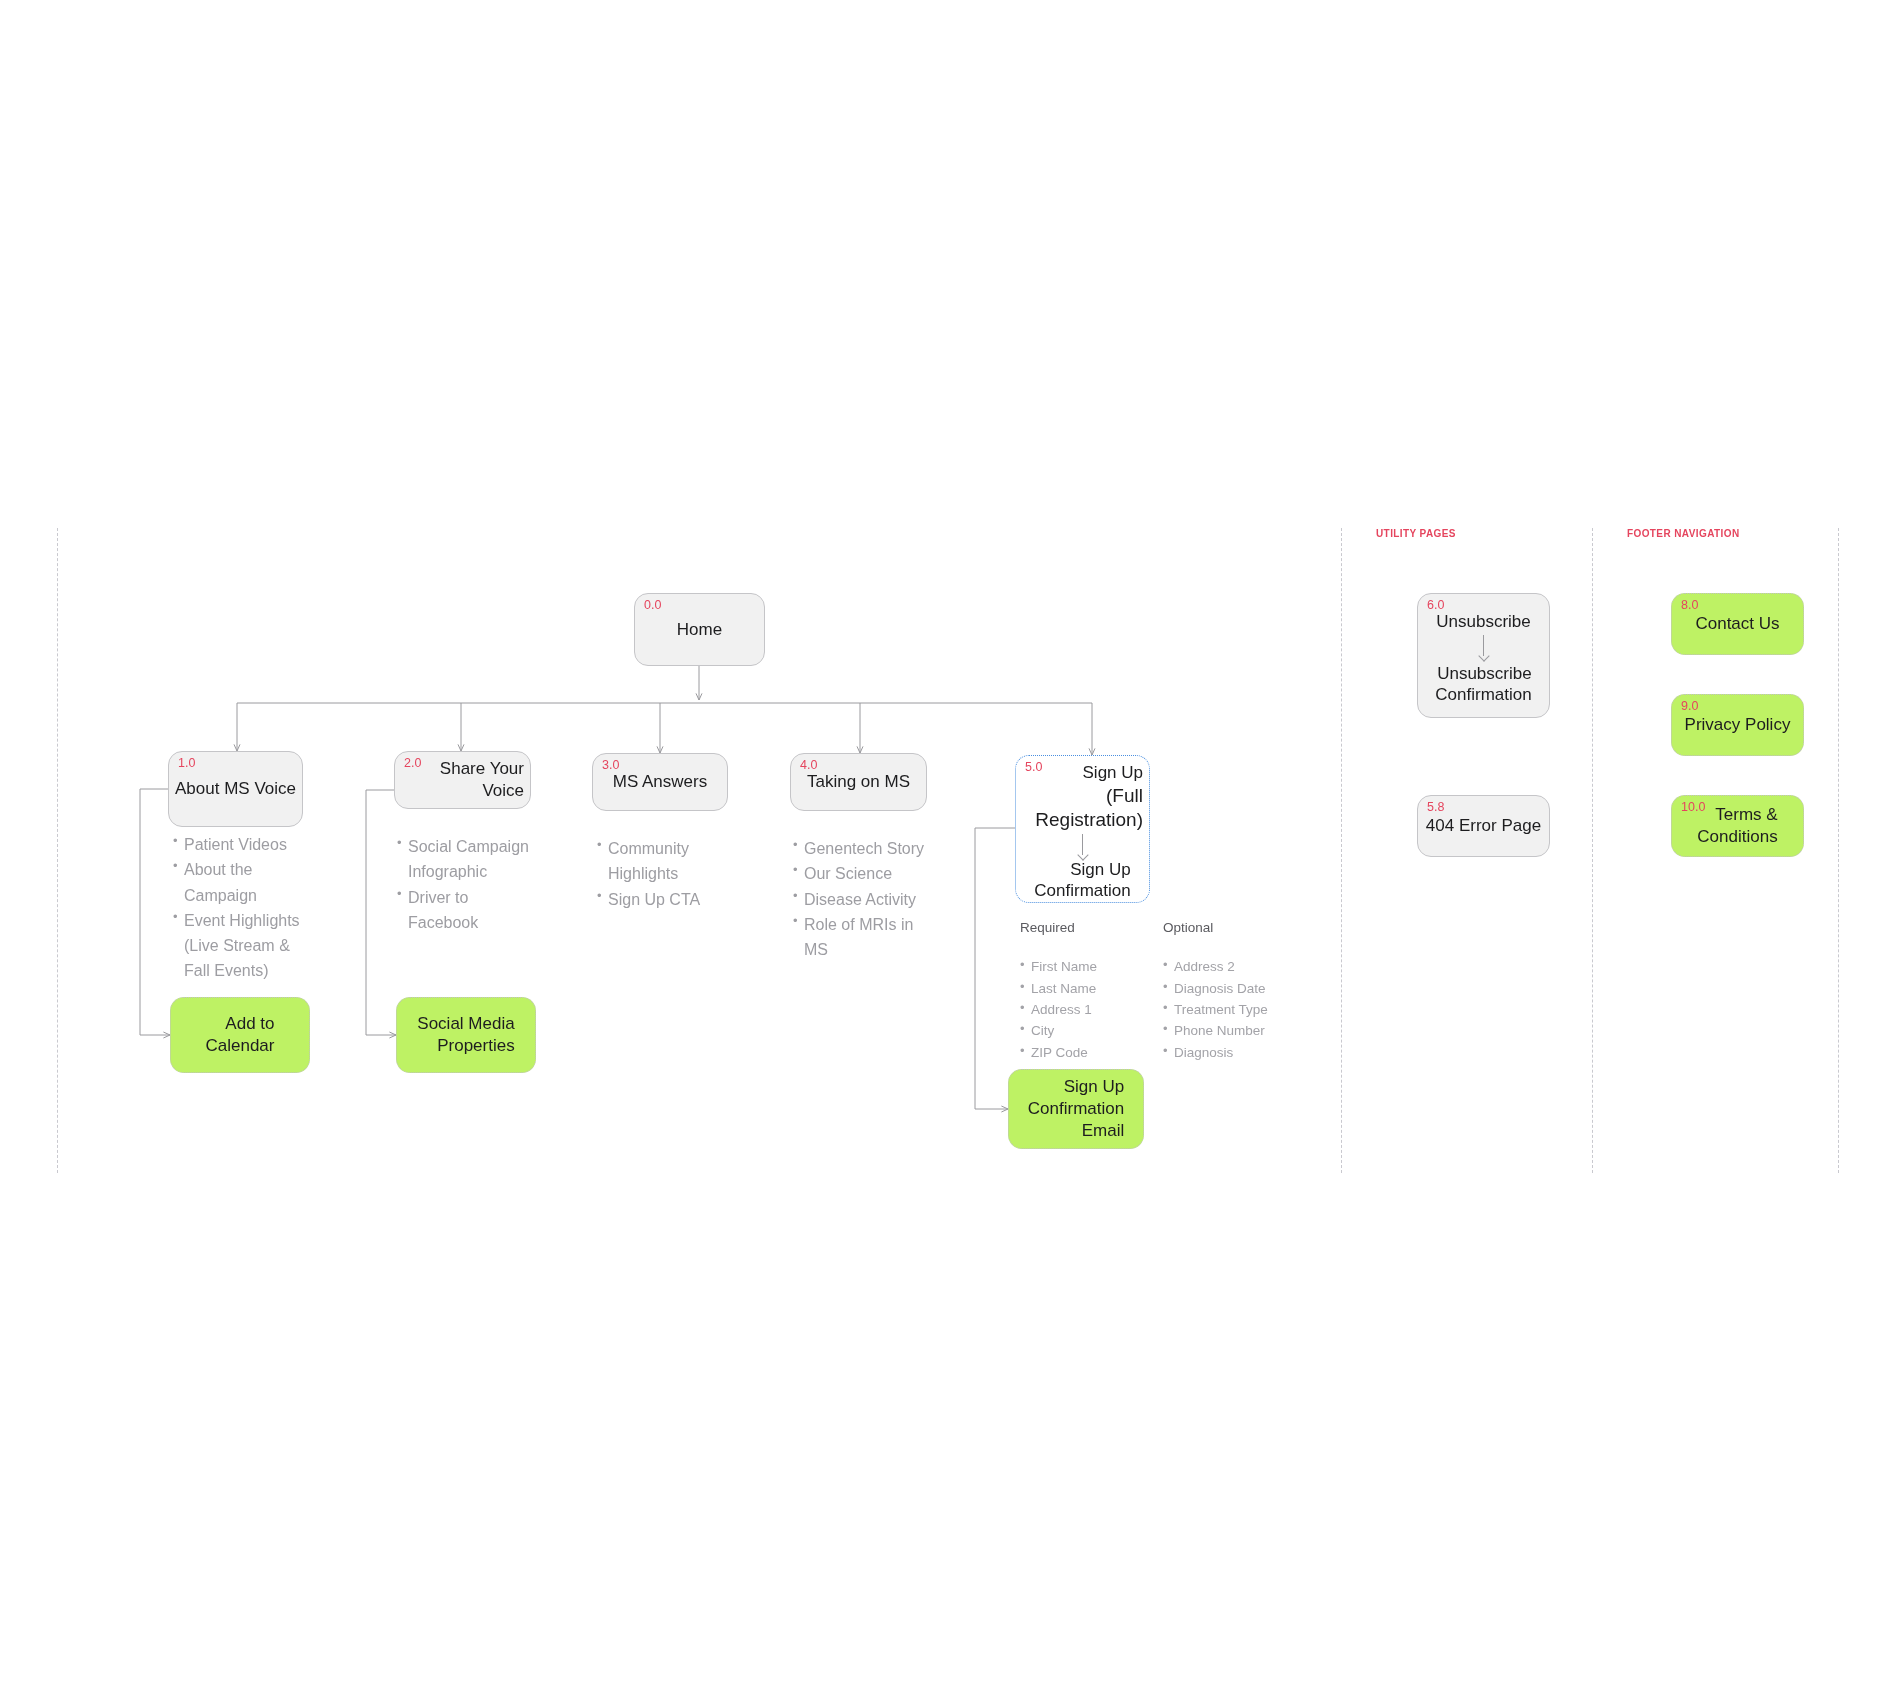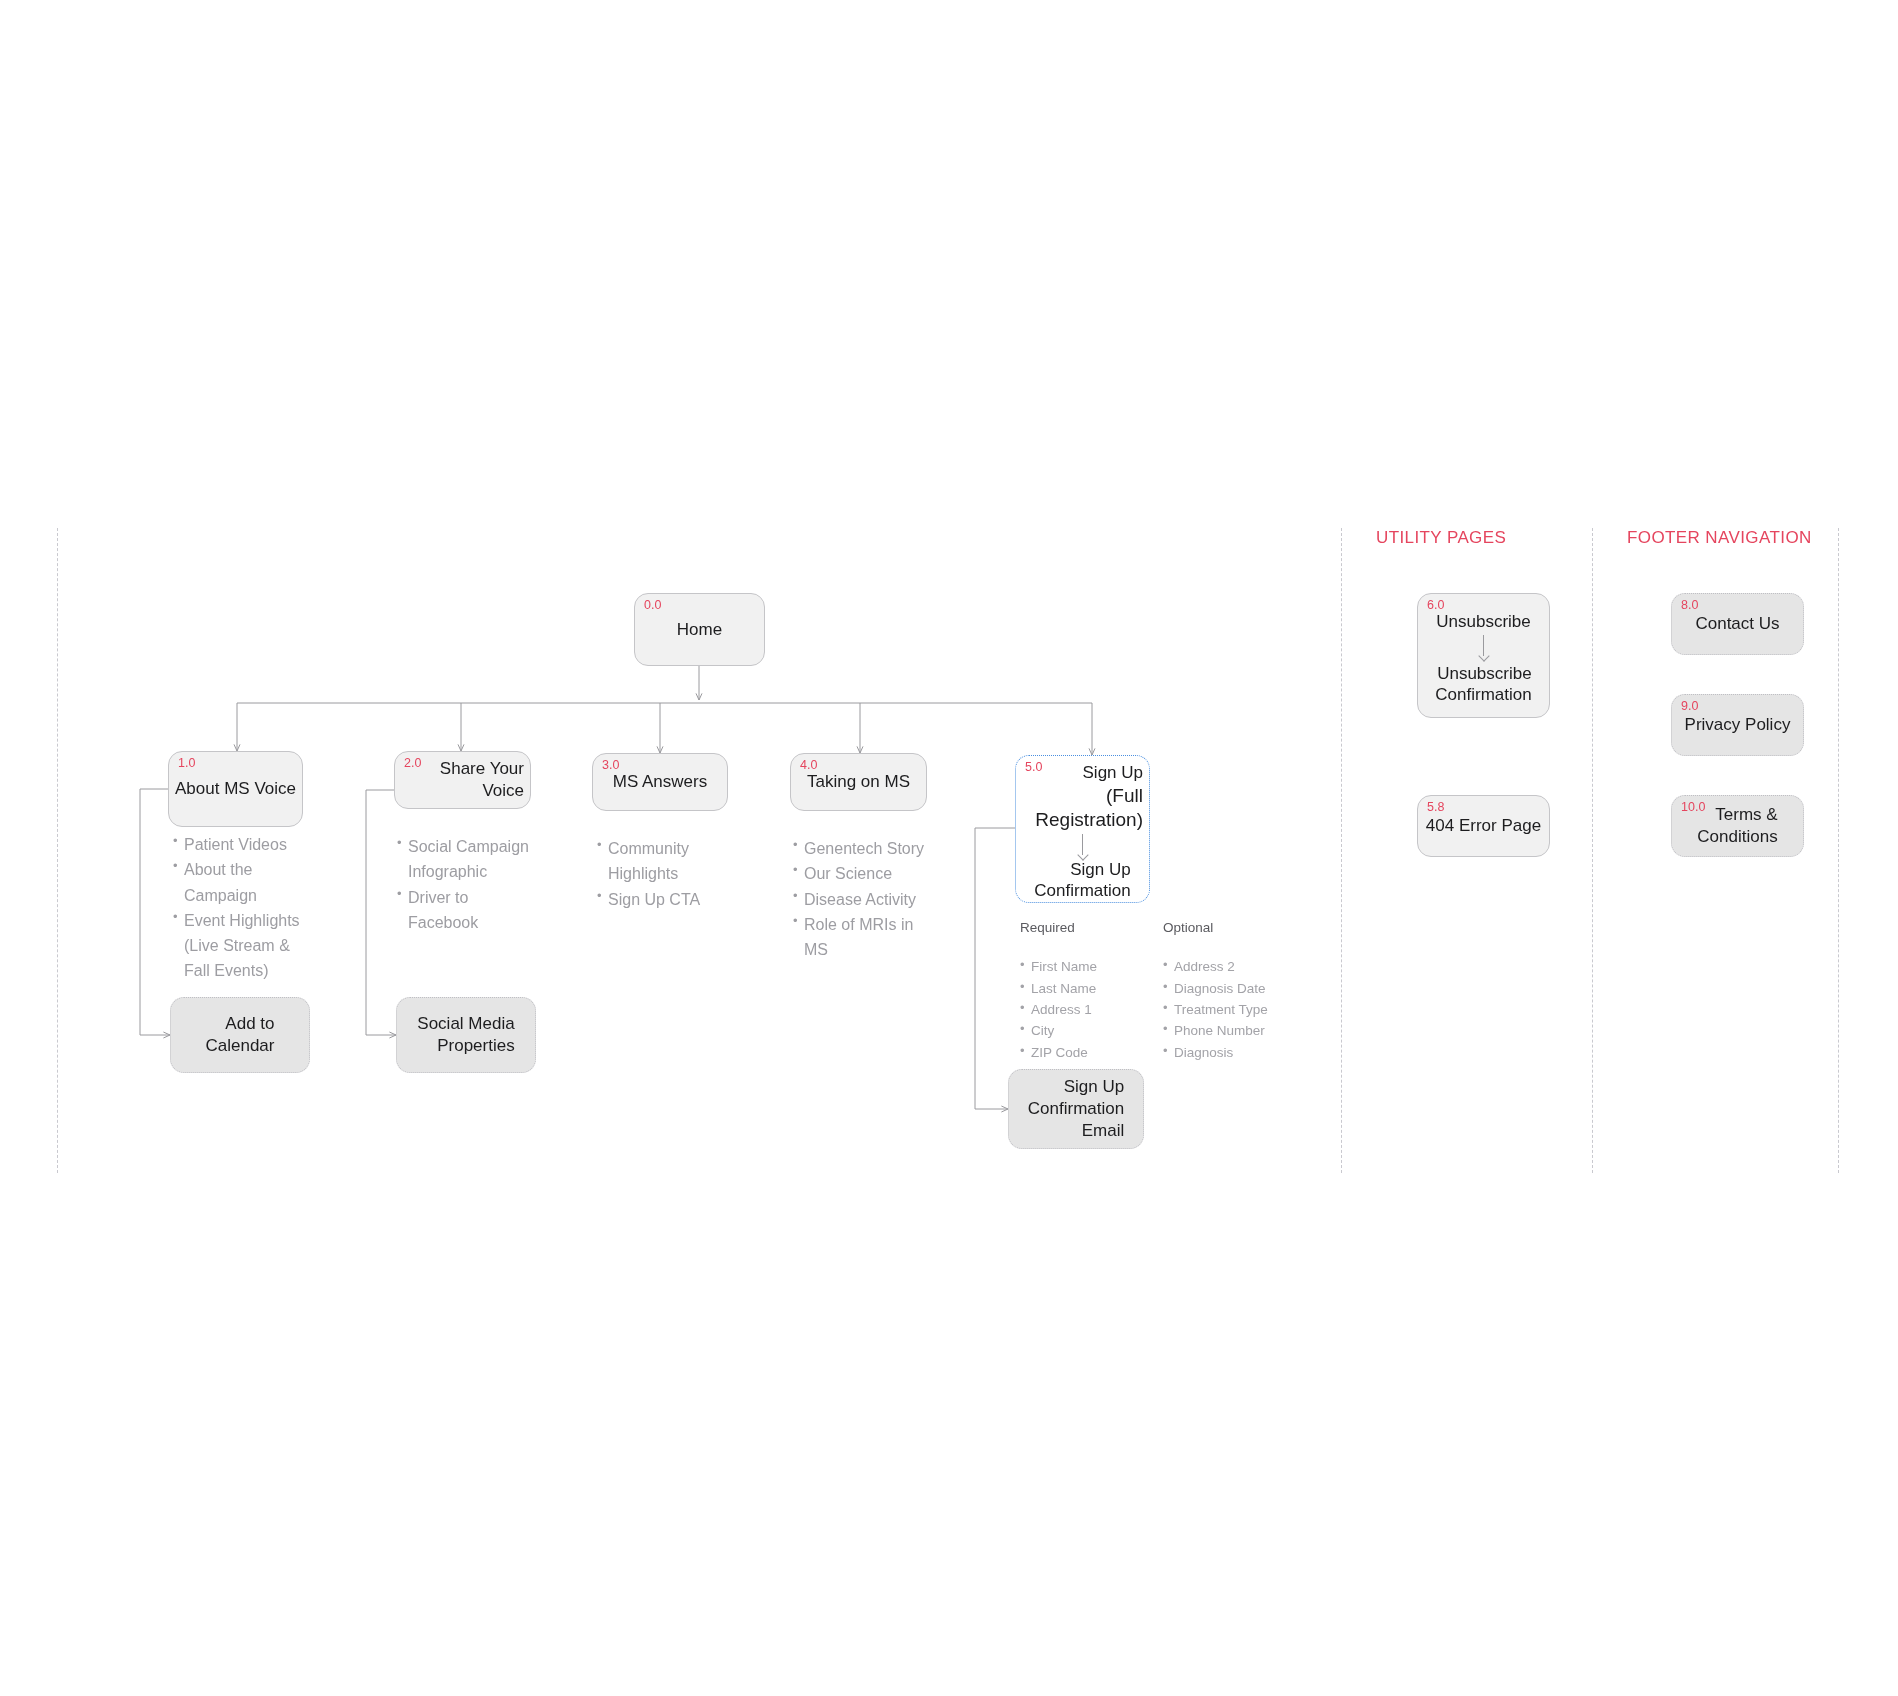--- a/index.html
+++ b/index.html
@@ -29,45 +29,45 @@
   
   .sep {
     position: absolute;
     width: 0;
     border-left: 1px dashed #c9c9cf;
     top: 528px;
     height: 645px;
   }
   .sec-title {
     position: absolute;
-    font-size: 17px;
+    font-size: 10px;
     letter-spacing: 0.4px;
     color: #e5455e;
-    font-weight: 400;
+    font-weight: 700;
     white-space: nowrap;
   }
   
   .node {
     position: absolute;
     box-sizing: border-box;
     border-radius: 14px;
     display: flex;
     align-items: center;
     justify-content: center;
     text-align: right;
     color: #1d1d1f;
     font-size: 17px;
     line-height: 1.28;
   }
   .node.solid {
     background: #f1f1f1;
     border: 1px solid #c5c5c8;
   }
   .node.dotted {
-    background: #e5e5e5;
+    background: #bef264;
     border: 1.5px dotted #bfbfc4;
   }
   .node.blue {
     background: #ffffff;
     border: 1.5px dotted #4a8fe0;
   }
   .node .num {
     position: absolute;
     left: 9px;
     top: 5px;

